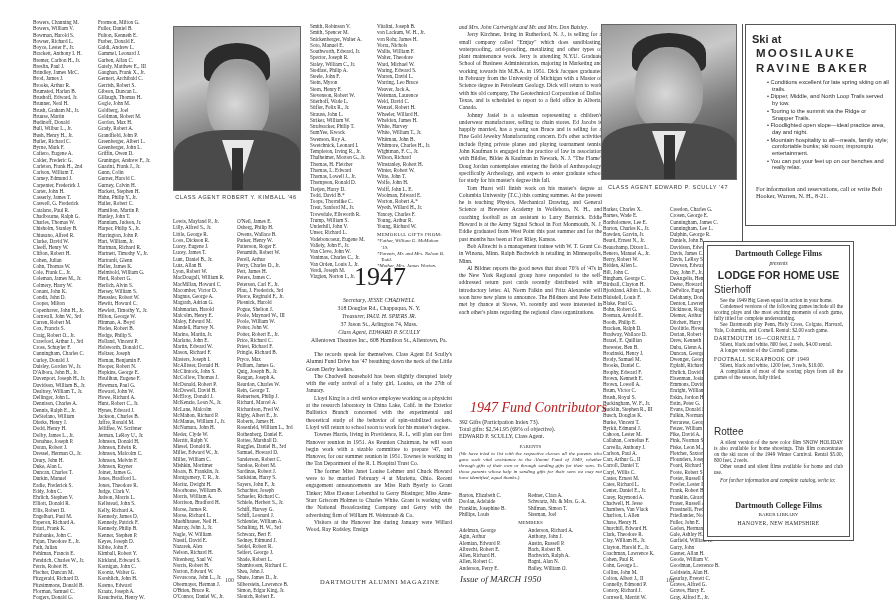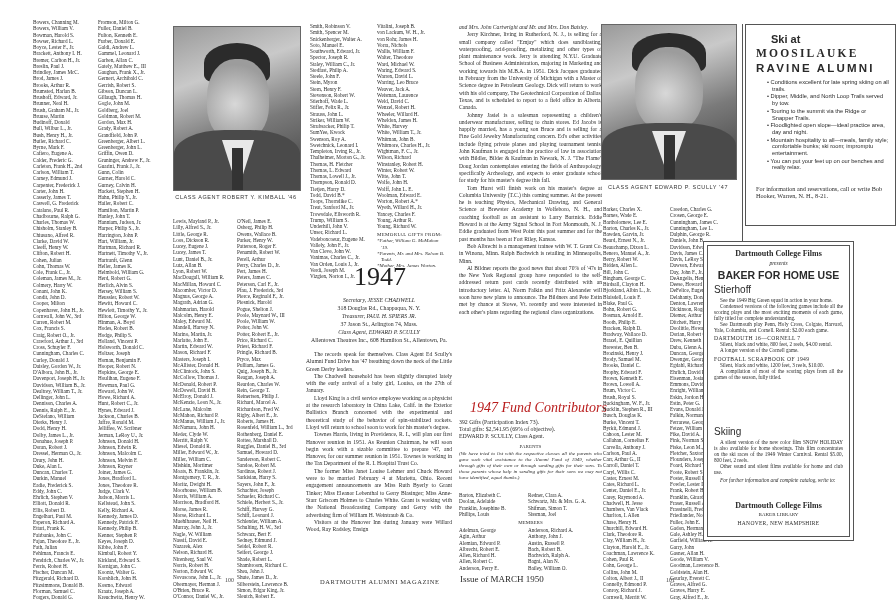--- a/index.html
+++ b/index.html
@@ -509,21 +509,21 @@
   </div>
 <div class="col" style="left:528px;top:527px;width:74px;">
     <div>Anderson, Richard A.</div>
     <div>Anthony, John J.</div>
     <div>Austin, Russell P.</div>
     <div>Bach, Robert B.</div>
     <div>Bachwich, Ralph A.</div>
     <div>Bagni, Alan N.</div>
     <div>Bailey, William O.</div>
   </div>
-<div style="position:absolute;left:460px;top:574px;font-size:9px;">Issue of MARCH 1950</div>
+<div style="position:absolute;left:460px;top:574px;font-size:9px;font-style:italic;">Issue of MARCH 1950</div>
 
 <div class="photo" style="left:601px;top:24px;width:134px;height:154px;">
   <div class="hair" style="left:30px;top:8px;width:74px;height:40px;"></div>
   <div class="head" style="left:33px;top:22px;width:68px;height:84px;"></div>
   <div class="suit" style="left:0;width:134px;height:56px;"></div>
   <div class="shirt" style="left:50px;width:34px;height:48px;"></div>
   <div class="tie" style="left:62px;width:11px;height:44px;"></div>
 </div>
 <div class="caption" style="left:601px;top:184px;width:134px;">CLASS AGENT EDWARD P. SCULLY '47</div>
 
@@ -657,52 +657,52 @@
     <div>Graves, Alfred G.</div>
     <div>Graves, Harry E.</div>
     <div>Gray, Alfred E., Jr.</div>
     <div>Gray, John T.</div>
   </div>
 <div class="pagenum" style="left:666px;top:577px;">101</div>
 
 <div class="divider" style="left:742px;top:24px;width:1px;height:515px;"></div>
 
 <div class="ad" style="left:745px;top:24px;width:149px;height:200px;">
-  <div class="ad-sans" style="position:absolute;left:25px;top:8px;font-size:11px;font-weight:bold;">Ski at</div>
-  <div class="ad-sans" style="position:absolute;left:10px;top:22px;font-size:11.5px;font-weight:bold;letter-spacing:2.2px;font-family:Liberation Serif, serif;">MOOSILAUKE</div>
-  <div class="ad-sans" style="position:absolute;left:10px;top:37px;font-size:11.5px;font-weight:bold;letter-spacing:2.2px;">RAVINE ALUMNI</div>
+  <div class="ad-sans" style="position:absolute;left:6px;top:8px;font-size:11px;font-weight:bold;">Ski at</div>
+  <div class="ad-sans" style="position:absolute;left:10px;top:22px;font-size:11.5px;font-weight:bold;letter-spacing:2.2px;">MOOSILAUKE</div>
+  <div class="ad-sans" style="position:absolute;left:10px;top:37px;font-size:11.5px;font-weight:bold;letter-spacing:2.2px;">RAVINE BAKER</div>
   <ul style="position:absolute;left:18px;top:54px;width:125px;">
     <li>Conditions excellent for late spring skiing on all trails.</li>
     <li>Dipper, Middle, and North Loop Trails served by tow.</li>
     <li>Touring to the summit via the Ridge or Snapper Trails.</li>
     <li>Floodlighted open slope—ideal practice area, day and night.</li>
     <li>Mountain hospitality to all—meals, family style; comfortable bunks; ski room; impromptu entertainment.</li>
     <li>You can put your feet up on our benches and really relax.</li>
   </ul>
   <div style="position:absolute;left:10px;top:160px;width:130px;font-size:6.2px;line-height:7.4px;">For information and reservations, call or write Bob Hooker, Warren, N. H., 8-21.</div>
 </div>
 
 <div class="ad" style="left:703px;top:241px;width:149px;height:298px;">
   <div class="films-inner"></div>
   <div style="position:absolute;left:0;width:149px;top:7px;text-align:center;font-size:8px;font-weight:bold;">Dartmouth College Films</div>
   <div style="position:absolute;left:0;width:149px;top:18px;text-align:center;font-size:5.5px;font-style:italic;">presents</div>
-  <div class="ad-sans" style="position:absolute;left:0;width:149px;top:27px;text-align:center;font-size:10.5px;font-weight:bold;">BAKER FOR HOME USE</div>
+  <div class="ad-sans" style="position:absolute;left:0;width:149px;top:27px;text-align:center;font-size:10.5px;font-weight:bold;">LODGE FOR HOME USE</div>
   <div class="ad-sans" style="position:absolute;left:10px;top:42px;font-size:10px;">Stierhoff</div>
   <div style="position:absolute;left:10px;top:56px;width:129px;font-size:5.2px;line-height:5.9px;text-align:justify;">
     <div style="text-indent:6px;">See the 1949 Big Green squad in action in your home.</div>
     <div style="text-indent:6px;">Condensed versions of the following games include all the scoring plays and the most exciting moments of each game, fully titled for complete understanding.</div>
     <div style="text-indent:6px;">See Dartmouth play Penn, Holy Cross, Colgate, Harvard, Yale, Columbia, and Cornell. Rental: $2.00 each game.</div>
     <div style="margin-top:3px;font-size:5.6px;letter-spacing:0.4px;">DARTMOUTH 16—CORNELL 7</div>
     <div style="text-indent:6px;">Silent, black and white, 800 feet, 2 reels, $4.00 rental.</div>
     <div style="text-indent:6px;">A longer version of the Cornell game.</div>
     <div style="margin-top:3px;font-size:5.6px;letter-spacing:0.4px;">FOOTBALL SCRAPBOOK OF 1949</div>
     <div style="text-indent:6px;">Silent, black and white, 1200 feet, 3 reels, $10.00.</div>
     <div style="text-indent:6px;">A compilation of most of the scoring plays from all the games of the season, fully titled.</div>
   </div>
-  <div class="ad-sans" style="position:absolute;left:10px;top:184px;font-size:10px;">Skiing</div>
+  <div class="ad-sans" style="position:absolute;left:10px;top:184px;font-size:10px;">Rottee</div>
   <div style="position:absolute;left:10px;top:198px;width:129px;font-size:5.2px;line-height:5.9px;text-align:justify;">
     <div style="text-indent:6px;">A silent version of the new color film SNOW HOLIDAY is also available for home showings. This film concentrates on the ski races of the 1949 Winter Carnival. Rental $5.00, 800 feet, 2 reels.</div>
     <div style="text-indent:6px;">Other sound and silent films available for home and club use.</div>
     <div style="text-indent:6px;font-style:italic;margin-top:3px;">For further information and complete catalog, write to:</div>
   </div>
   <div style="position:absolute;left:0;width:149px;top:259px;text-align:center;font-size:8px;font-weight:bold;">Dartmouth College Films</div>
   <div class="sc" style="position:absolute;left:0;width:149px;top:270px;text-align:center;">BAKER LIBRARY</div>
   <div style="position:absolute;left:0;width:149px;top:278px;text-align:center;font-size:5.5px;letter-spacing:0.3px;">HANOVER, NEW HAMPSHIRE</div>
 </div>
 

